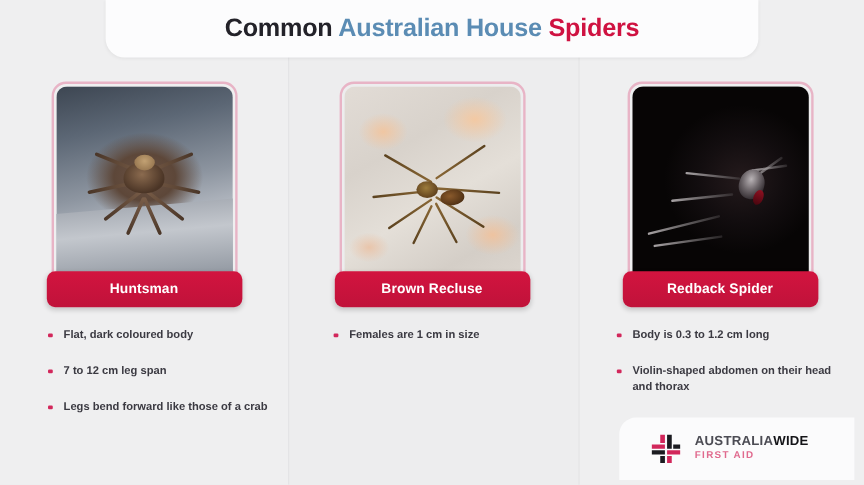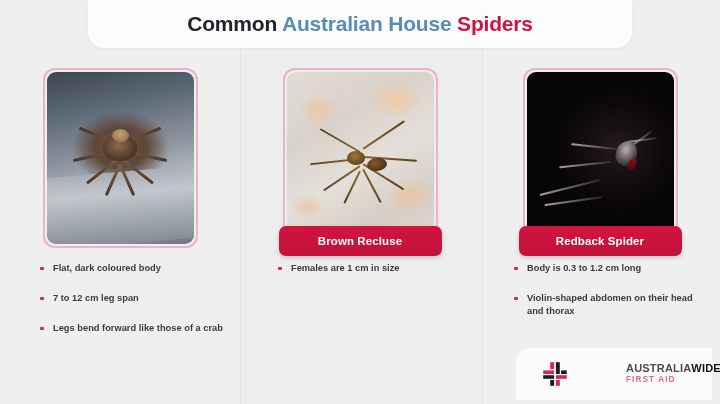--- a/index.html
+++ b/index.html
@@ -143,21 +143,21 @@
     display:flex;align-items:center;justify-content:center;
     box-shadow:0 2px 4px rgba(0,0,0,.18);
     letter-spacing:.1px;
   }
 
   
   .lists{
     position:absolute;top:262px;left:0;right:0;
     display:flex;z-index:3;
   }
-  .lcol{flex:1;padding:0 6px;box-sizing:border-box;}
+  .lcol{flex:1;padding:0 6px;box-sizing:border-box;margin-top:11px;}
   .lcol.c1{padding-left:40px;padding-right:14px;}
   .lcol.c2{padding-left:32px;padding-right:14px;}
   .lcol.c3{padding-left:30px;padding-right:14px;}
   .bullet{
     position:relative;padding-left:13px;
     font-size:9.3px;line-height:13px;color:#3b3a42;
     margin-bottom:17px;font-weight:600;
   }
   .bullet:before{
     content:"";position:absolute;left:0;top:4.5px;
@@ -166,21 +166,20 @@
 
   
   .logo-wrap{
     position:absolute;right:8px;bottom:4px;
     width:196px;height:52px;
     background:#fbfbfc;
     border-top-left-radius:14px;
     display:flex;align-items:center;
     padding-left:26px;box-sizing:border-box;
     z-index:6;
-    gap:47px;
   }
   .logo-mark{width:26px;height:26px;position:relative;flex:none;}
   .logo-text{margin-left:11px;line-height:1.05;}
   .lt-top{font-size:11px;letter-spacing:.2px;}
   .lt-aus{color:#4c4c54;font-weight:600;}
   .lt-wide{color:#141418;font-weight:bold;}
   .lt-bot{font-size:8.2px;color:#e06a8e;font-weight:600;letter-spacing:1.1px;margin-top:1px;}
 </style>
 </head>
 <body>
@@ -207,20 +206,21 @@
         <div class="leg" style="left:50%;top:45%;width:48px;transform:rotate(-192deg);"></div>
         <div class="leg" style="left:50%;top:49%;width:42px;transform:rotate(-218deg);"></div>
         <div class="leg" style="left:50%;top:53%;width:34px;transform:rotate(-246deg);"></div>
         <div class="leg" style="left:50%;top:41%;width:44px;transform:rotate(-22deg);"></div>
         <div class="leg" style="left:50%;top:45%;width:48px;transform:rotate(12deg);"></div>
         <div class="leg" style="left:50%;top:49%;width:42px;transform:rotate(38deg);"></div>
         <div class="leg" style="left:50%;top:53%;width:34px;transform:rotate(66deg);"></div>
         <div class="body"></div>
         <div class="head"></div>
       </div>
+      <div class="label">Huntsman</div>
     </div>
   </div>
 
   <div class="col">
     <div class="card">
       <div class="photo ph-recluse">
         <div class="rc-leg" style="left:50%;top:46%;width:46px;transform:rotate(-150deg);"></div>
         <div class="rc-leg" style="left:50%;top:50%;width:50px;transform:rotate(-186deg);"></div>
         <div class="rc-leg" style="left:50%;top:54%;width:44px;transform:rotate(-214deg);"></div>
         <div class="rc-leg" style="left:50%;top:57%;width:36px;transform:rotate(-244deg);"></div>

